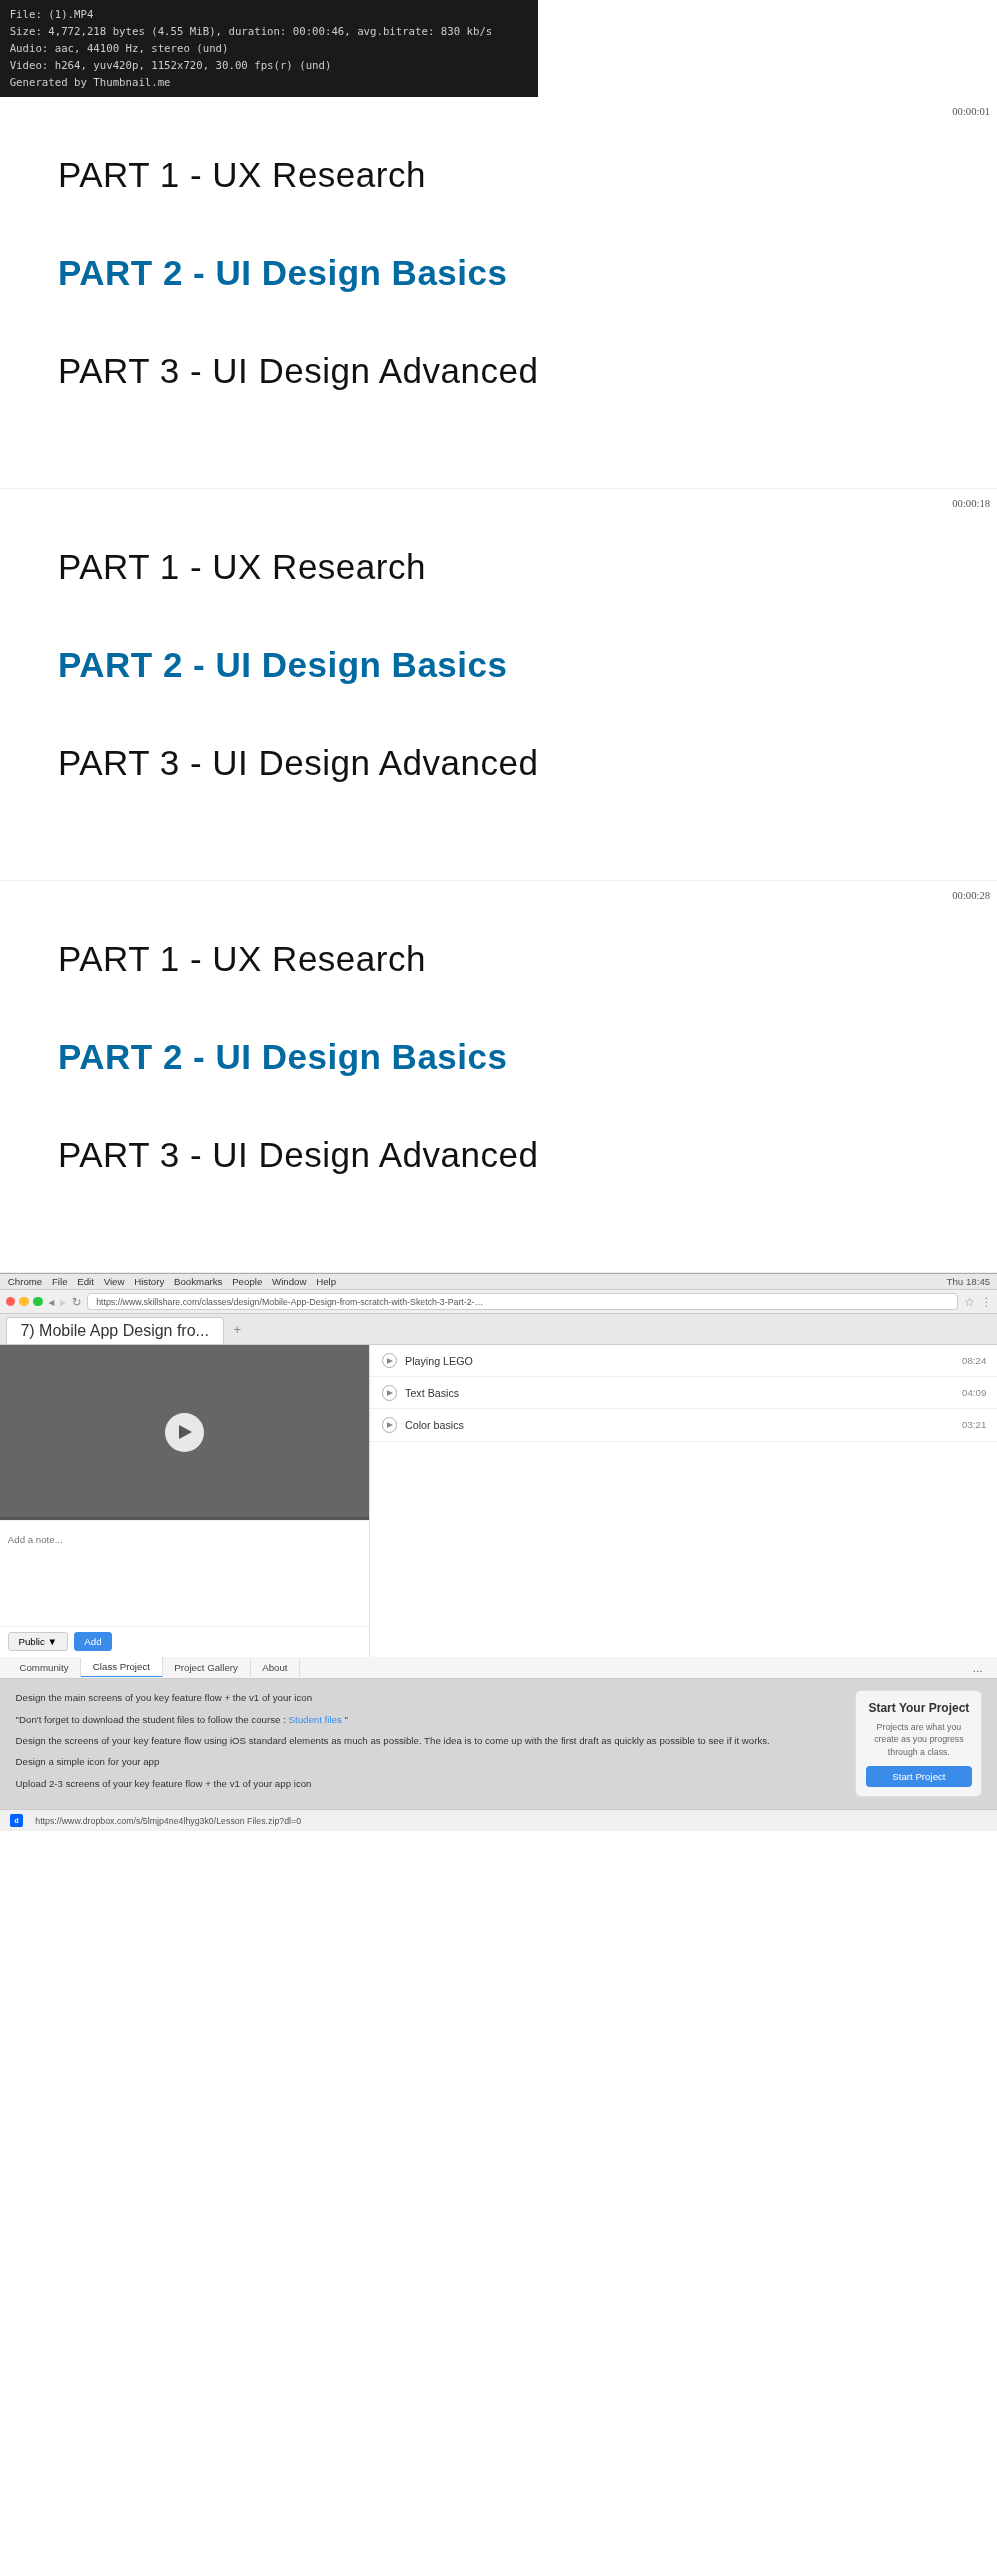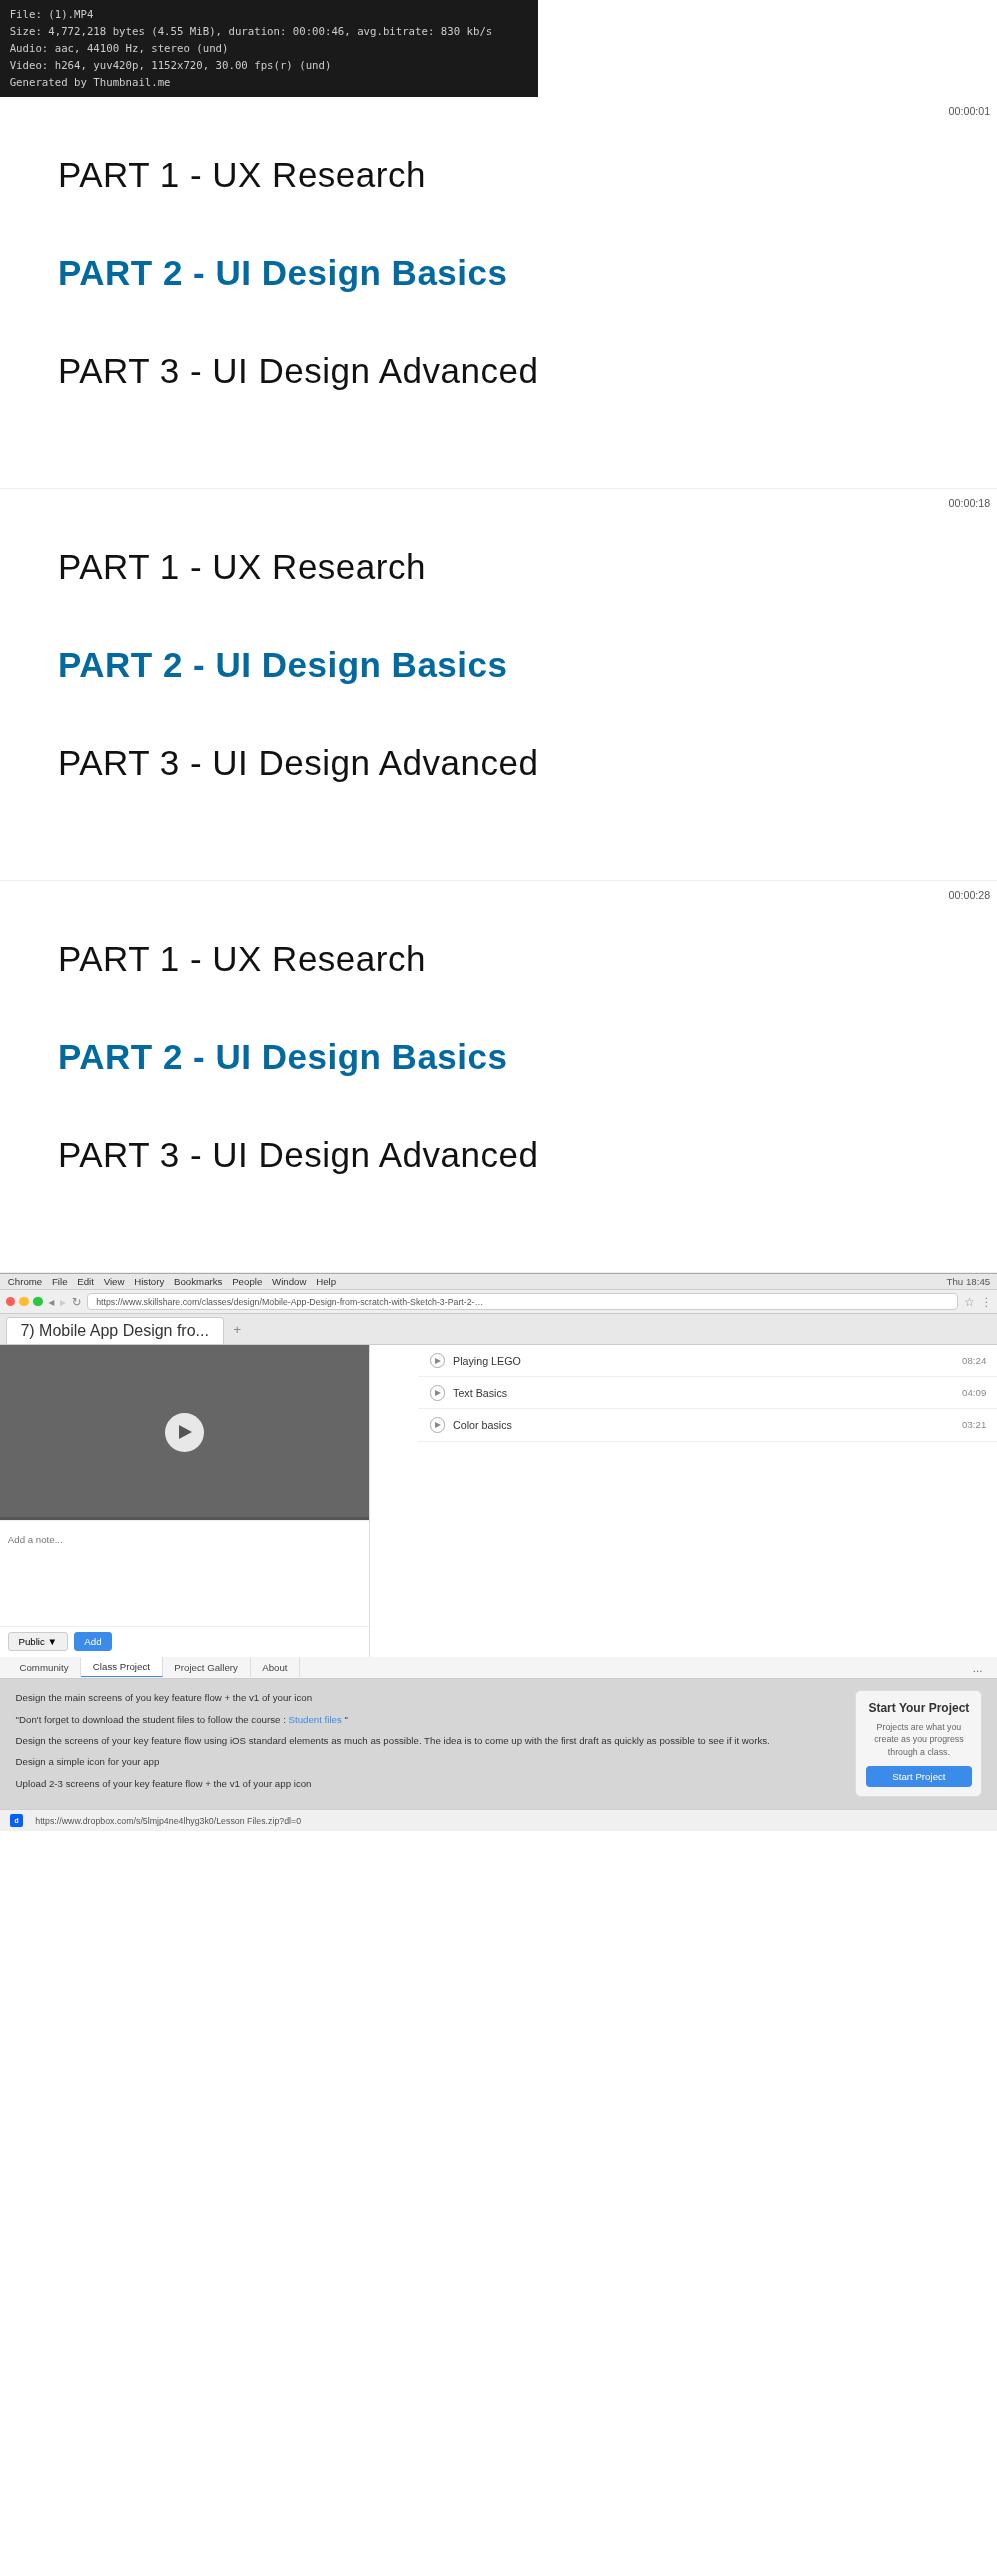--- a/index.html
+++ b/index.html
@@ -38,21 +38,21 @@
       color: #0369a1;
       font-weight: bold;
     }
 
     
     .timestamp {
       position: absolute;
       right: 7.8px;
       font-size: 10.7px;
       color: #555555;
-      font-family: Liberation Sans, sans-serif;
+      font-family: Liberation Serif, serif;
     }
 
     
     .slide-section {
       position: relative;
       background: #ffffff;
       padding: 58px 58px 39px 58px;
       border-bottom: 1px solid #eeeeee;
     }
 
@@ -191,21 +191,20 @@
       border-color: #3b8beb;
     }
 
     .browser-right {
       flex: 1;
       overflow: hidden;
     }
 
     .lesson-list {
       list-style: none;
-      margin-left: 48px;
     }
 
     .lesson-item {
       display: flex;
       align-items: center;
       padding: 7.8px 11.7px;
       border-bottom: 1px solid #eeeeee;
       gap: 7.8px;
     }
 

